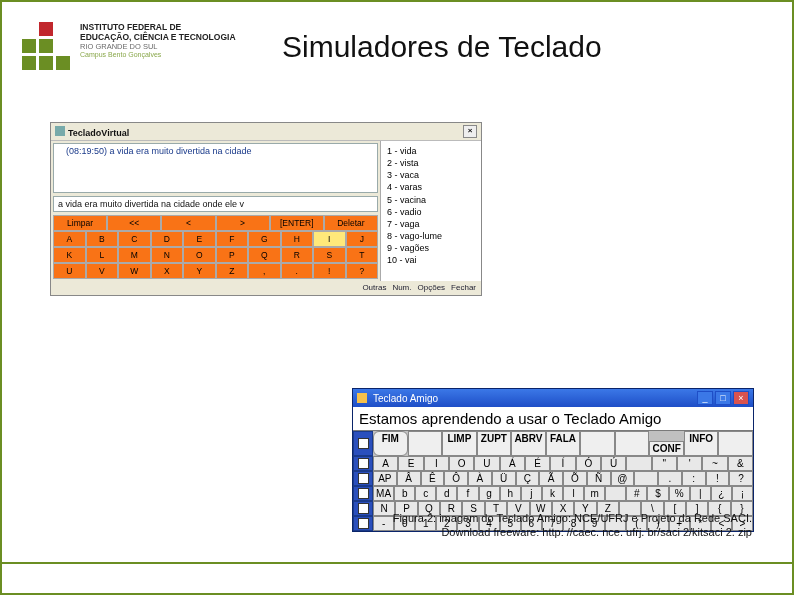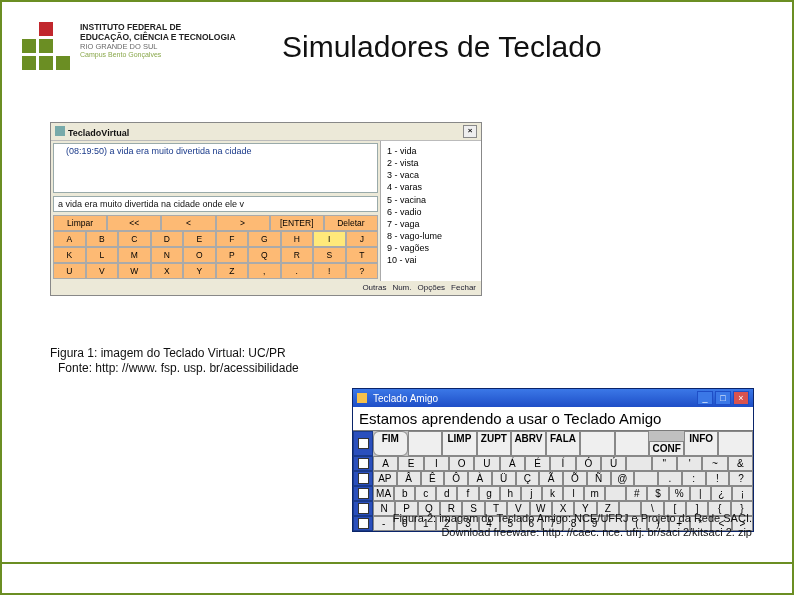--- a/index.html
+++ b/index.html
@@ -98,21 +98,21 @@
     border:1px solid #9aa;
     padding:2px 4px;
     margin-top:3px;
     font-size:9px;
     color:#111;
   }
   .btnrow { display:flex; gap:0; margin-top:3px; }
   .btnrow .b, .keyrow .k {
     flex:1;
     border:1px solid #aaa;
-    background:#fdba74;
+    background:#f97316;
     text-align:center;
     font-size:8.5px;
     padding:2px 0;
   }
   .keyrow { display:flex; }
   .k.hl { background:#ffe97a; }
   .fig1-bottom { display:flex; justify-content:flex-end; gap:0; font-size:8px; padding:1px 2px 2px; }
   .fig1-bottom span { padding:1px 3px; color:#223; }
   .caption1 {
     position: absolute;
@@ -272,24 +272,20 @@
           <div>10 - vai</div>
         </div>
     </div>
     <div class="fig1-bottom" id="f1bot">
         <span>Outras</span>
         <span>Num.</span>
         <span>Opções</span>
         <span>Fechar</span>
       </div>
   </div>
-  <div class="caption1">
-    <div>Figura 1: imagem do Teclado Virtual: UC/PR</div>
-    <div style="margin-left:8px;">Fonte: http: //www. fsp. usp. br/acessibilidade</div>
-  </div>
 
   <div class="fig2">
     <div class="titlebar2">
       <span class="tb2left">
           <span class="tbicon" style="background:#f5c04a"></span>
           <span>Teclado Amigo</span>
         </span>
       <span class="wbtns">
         <span class="wbtn min">_</span>
         <span class="wbtn max">□</span>

